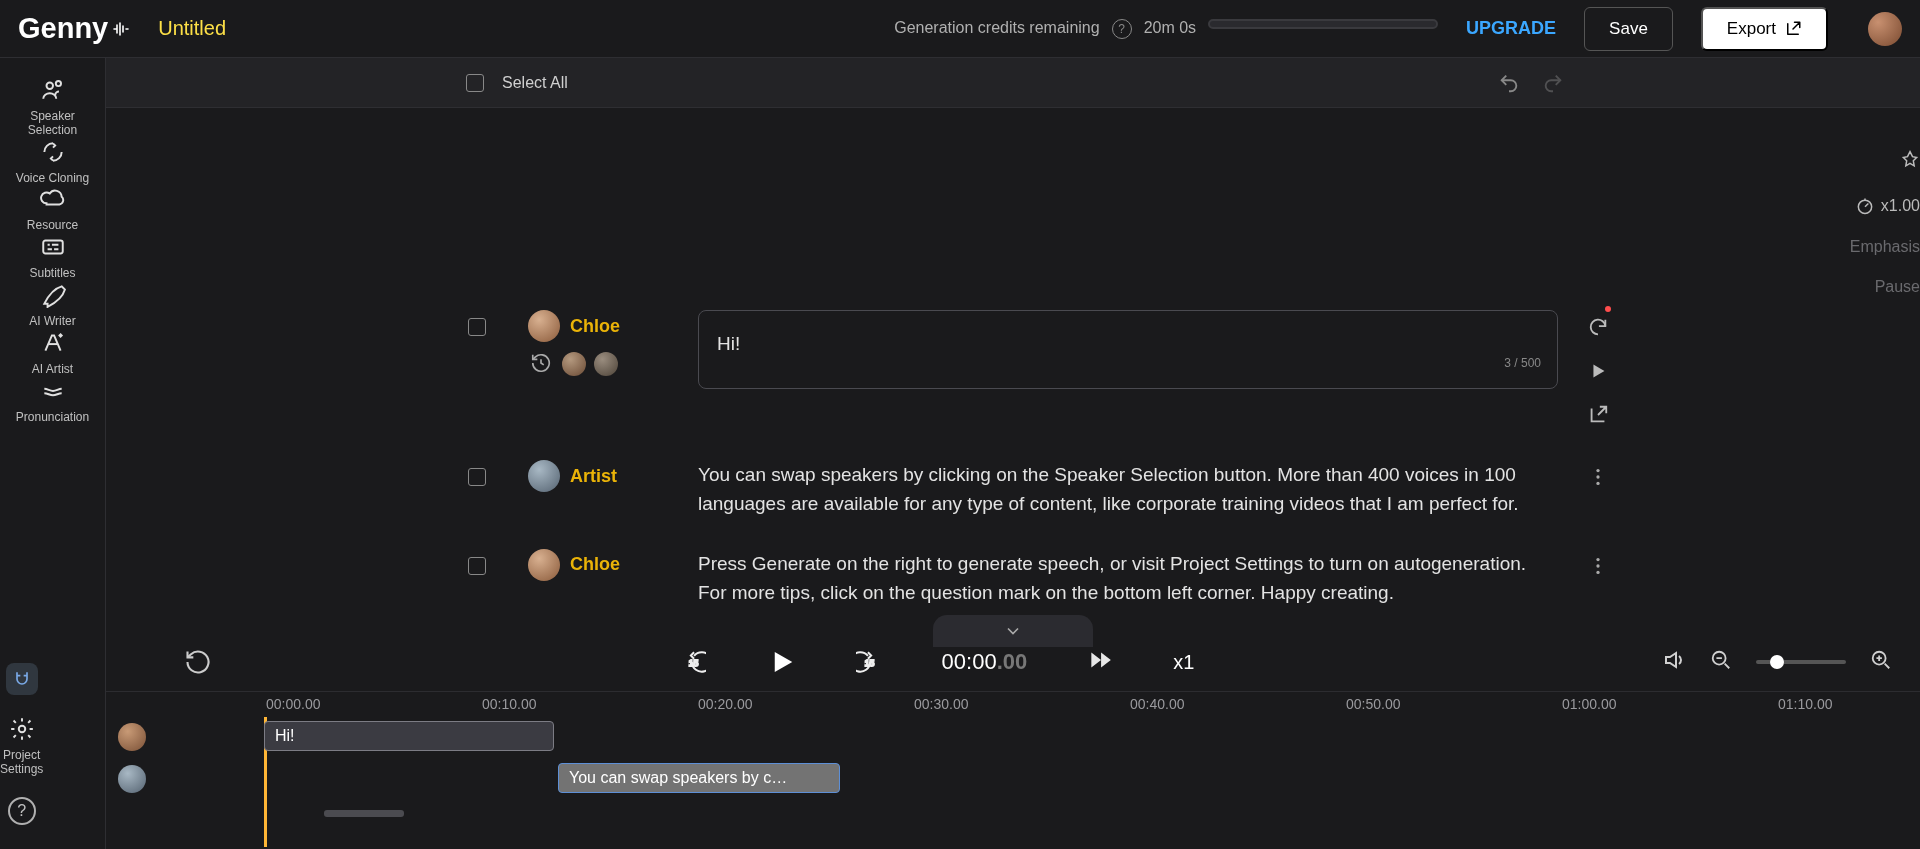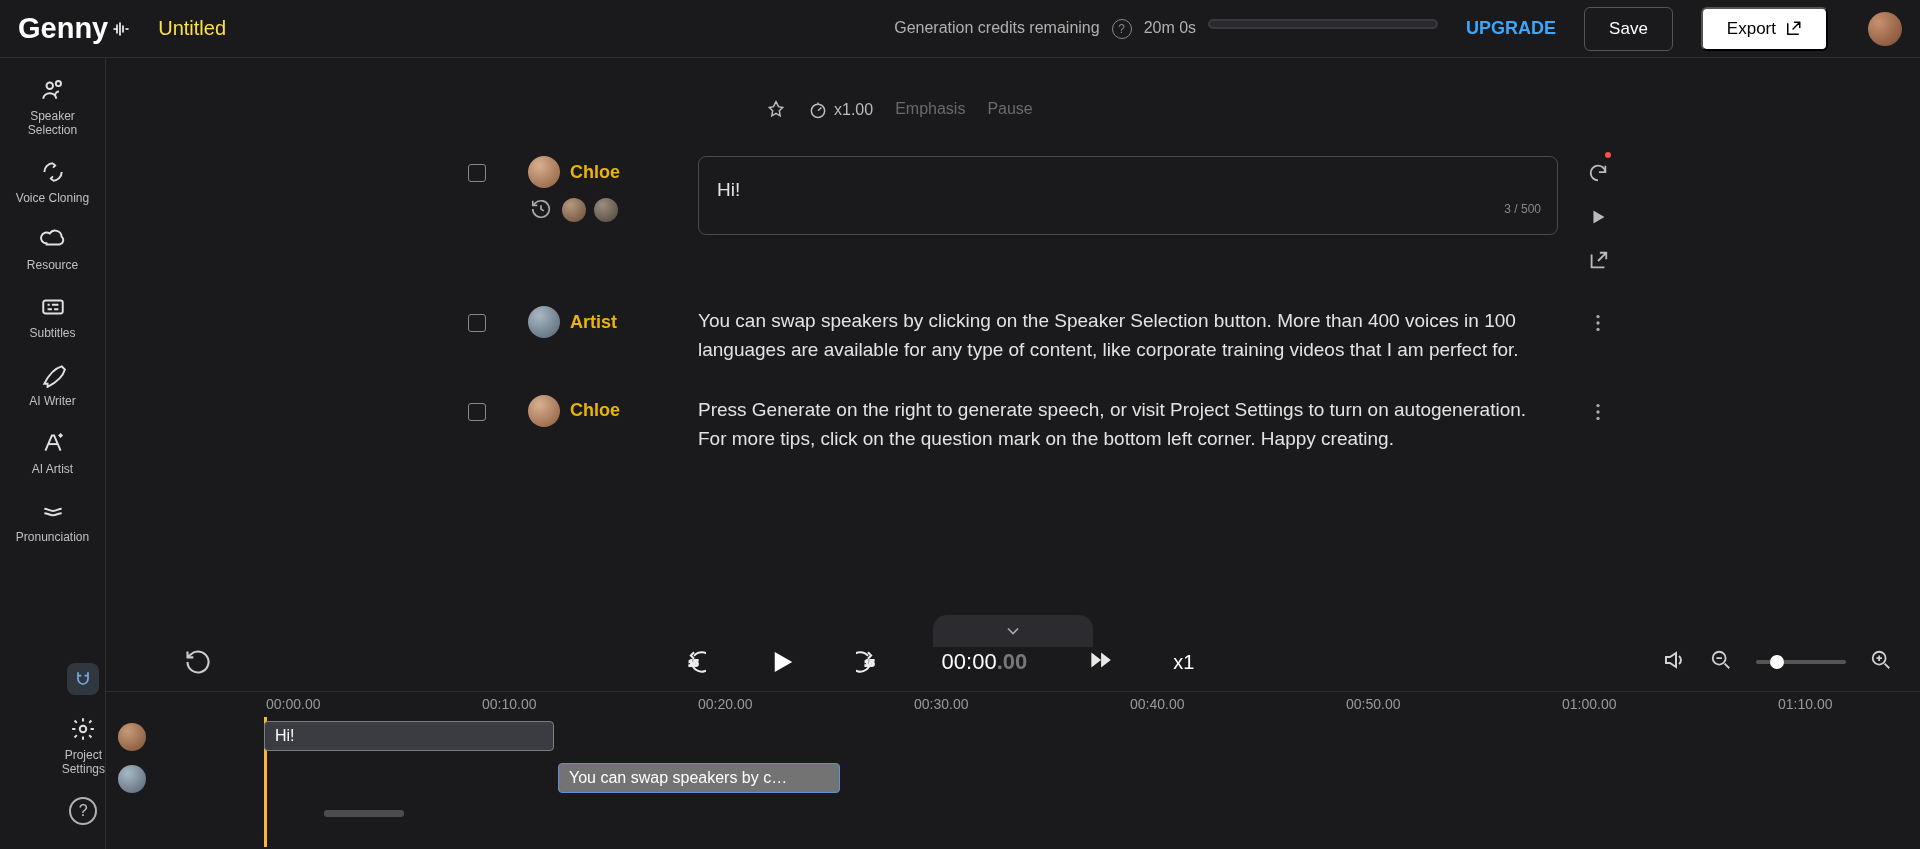--- a/index.html
+++ b/index.html
@@ -105,23 +105,22 @@
   display: flex;
   height: calc(100% - 58px);
 }
 
 
 .sidebar {
   width: 106px;
   border-right: 1px solid #2e2e32;
   display: flex;
   flex-direction: column;
-  align-items: flex-end;
+  align-items: flex-start;
   padding: 18px 0 10px 0;
-  gap: 20px;
 }
 .side-item {
   width: 100%;
   display: flex;
   flex-direction: column;
   align-items: center;
   gap: 6px;
   cursor: pointer;
 }
 .side-item .icon {
@@ -226,27 +225,28 @@
 .row.active .opt-col {
   flex-direction: column;
   gap: 18px;
   align-items: center;
   color: #bbb;
 }
 .opt-col svg { width:22px; height:22px; }
 
 .inline-controls {
   display:flex;
-  align-items:flex-start;
+  align-items:flex-end;
   gap: 22px;
   padding-left: 660px;
-  margin-bottom: 24px;
+  margin-bottom: 6px;
   margin-top:-6px;
   color:#bbb;
   font-size: 16px;
+  flex-direction: column;
 }
 .inline-controls .faded { color:#6a6a6e; }
 .pill-ico { width:20px;height:20px;}
 
 
 .bottom {
   height: 216px;
   display: flex;
   position: relative;
 }
@@ -460,20 +460,34 @@
             </svg>
           </span>
         <span class="lbl" style="white-space:pre-line">Project
 Settings</span>
       </div>
       <div class="help-btn">?</div>
     </div>
   </div>
 
   <div class="main">
+    <div class="toolrow">
+      <span class="checkbox"></span>
+      <span class="select-all-lbl">Select All</span>
+      <div class="tray">
+        <span class="ico"><svg width="22" height="22" viewBox="0 0 24 24" fill="none" stroke="currentColor" stroke-width="2">
+              <path d="M9 14L4 9l5-5"></path>
+              <path d="M4 9h10a6 6 0 0 1 0 12h-2"></path>
+            </svg></span>
+        <span class="ico" style="opacity:.45"><svg width="22" height="22" viewBox="0 0 24 24" fill="none" stroke="currentColor" stroke-width="2">
+              <path d="M15 14l5-5-5-5"></path>
+              <path d="M20 9H10a6 6 0 0 0 0 12h2"></path>
+            </svg></span>
+      </div>
+    </div>
 
     <div class="dialog-scroll">
 
       <div class="inline-controls">
         <span><svg class="pill-ico" viewBox="0 0 24 24" fill="none" stroke="currentColor" stroke-width="1.8">
               <path d="M12 2l3 6 5 1-4 4 1 6-5-3-5 3 1-6-4-4 5-1z"></path>
             </svg></span>
         <span style="display:flex;align-items:center;gap:6px;">
           <svg class="pill-ico" viewBox="0 0 24 24" fill="none" stroke="currentColor" stroke-width="1.8">
               <circle cx="12" cy="13" r="8"></circle>

